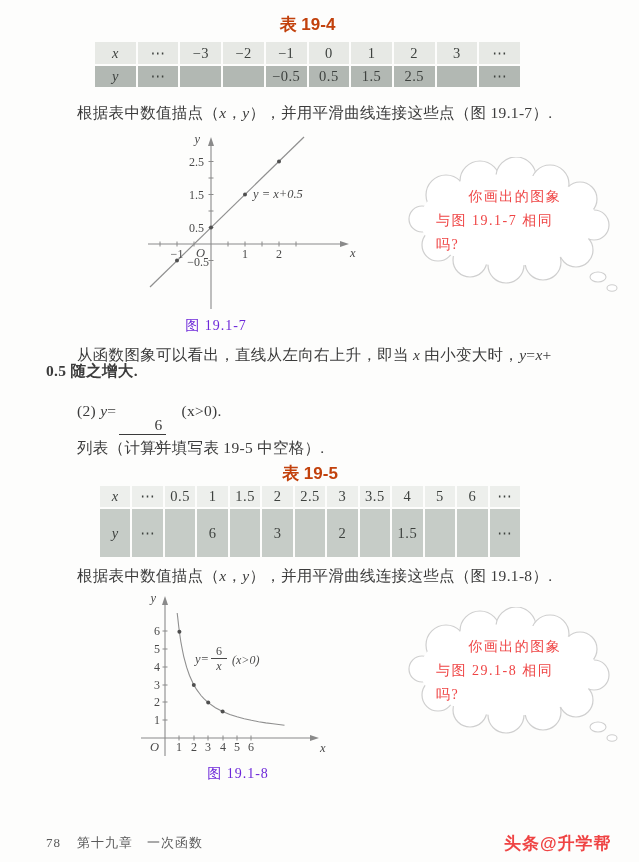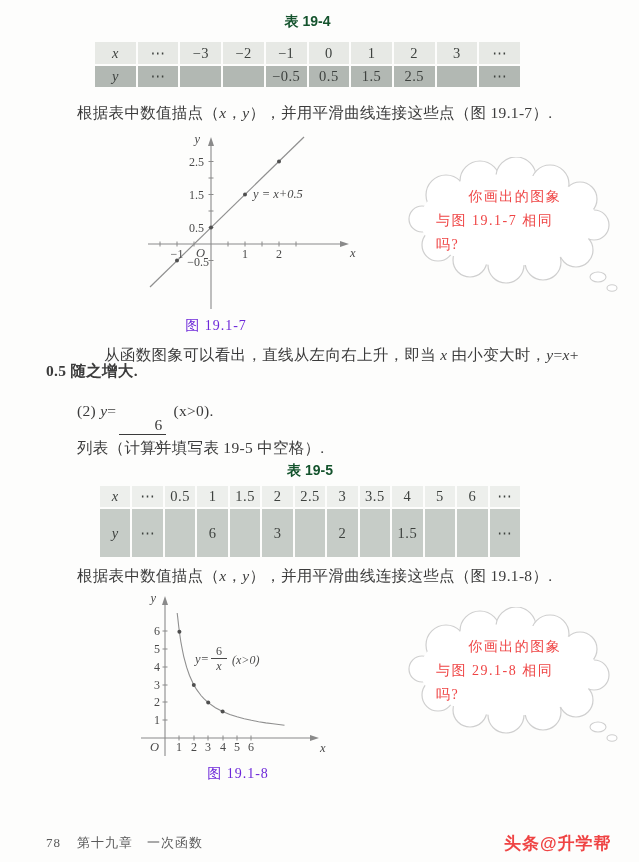--- a/index.html
+++ b/index.html
@@ -16,21 +16,21 @@
     display:flex; align-items:center; justify-content:center;
     font-size:14.5px; color:#3e423f; letter-spacing:.5px;
   }
   .t4x .cell { background:#e7e9e5; }
   .t4y .cell { background:#b2b8b3; }
   .t5x .cell { background:#edefec; }
   .t5y .cell { background:#c6ccc7; }
   .mi { font-style:italic; }
   .para { font-size:15.5px; line-height:21px; letter-spacing:.3px; }
   .indent { text-indent:2em; }
-  .tbl-title { font-family:"Liberation Sans", sans-serif; font-weight:bold; font-size:14px; color:#14532d; }
+  .tbl-title { font-family:"Liberation Sans", sans-serif; font-weight:bold; font-size:17px; color:#c2410c; }
   .caption { font-size:14px; color:#6d28d9; letter-spacing:1px; }
   .frac { display:inline-flex; flex-direction:column; align-items:center; vertical-align:-0.9em; margin:0 3px; line-height:1.05; }
   .frac .num { border-bottom:1px solid #3b3b3b; padding:0 4px 1px; }
   .frac .den { padding-top:1px; }
   .bubble-text { font-size:14px; line-height:24px; color:#ef4444; letter-spacing:1.5px;font-family:Liberation Serif, serif; }
   .bubble-text .l1 { text-indent:2.3em; }
   .footer { font-size:13px; color:#5a5a5a; letter-spacing:1px; }
   .footer .chap { margin-left:16px; }
   .watermark { font-family:"Liberation Sans", sans-serif; font-weight:bold; font-size:17px; color:#ef4444; letter-spacing:1px; }
   svg text { font-family:"Liberation Serif", serif; fill:#4a4a4a; }
@@ -144,30 +144,30 @@
           <ellipse cx="204" cy="131" rx="5" ry="3.2"></ellipse>
       </g>
     </svg>
     <div class="bubble-text abs" style="left:28px; top:28px; width:165px;">
       <div class="l1">你画出的图象</div>
       <div>与图 19.1-7 相同</div>
       <div>吗?</div>
     </div>
   </div>
 
-  <div class="abs para indent" style="left:46px; top:344px; width:560px;text-align:center;">
+  <div class="abs para indent" style="left:46px; top:344px; width:560px;">
     <span>从函数图象可以看出，直线从左向右上升，即当 </span><span class="mi">x</span><span> 由小变大时，</span><span class="mi">y</span><span>=</span><span class="mi">x</span><span>+</span>
   </div>
   <div class="abs para" style="left:46px; top:360px; width:560px;font-weight:bold;">0.5 随之增大.</div>
 
   <div class="abs para" style="left:46px; top:400px; width:400px; text-indent:2em;">
     <span>(2) </span><span class="mi">y</span><span>=</span><span class="frac">
         <span class="num">6</span>
         <span class="den mi">x</span>
-      </span><span style="margin-left:4px;">(x&gt;0).</span>
+      </span><span style="margin-left:12px;">(x&gt;0).</span>
   </div>
 
   <div class="abs para indent" style="left:46px; top:437px; width:545px;">列表（计算并填写表 19-5 中空格）.</div>
 
   <div class="abs tbl-title center" style="left:100px; top:462px; width:420px;">表 19-5</div>
 
   <div class="abs tbl t5x" style="left:100px; top:486px; width:420px; height:21px; grid-template-columns:repeat(13,1fr);">
     <span class="cell mi">x</span>
     <span class="cell">⋯</span>
     <span class="cell">0.5</span>

